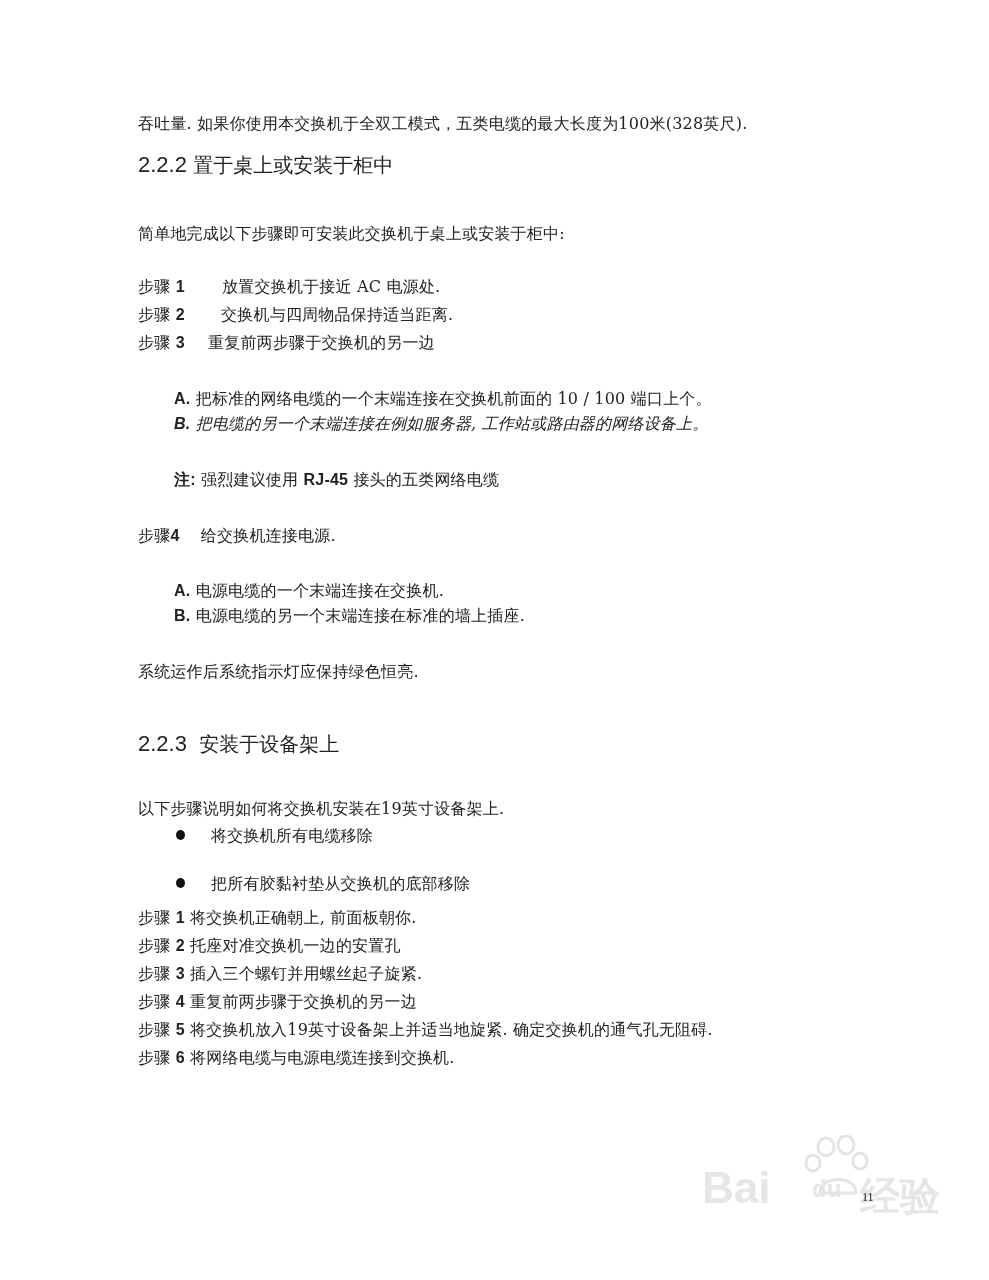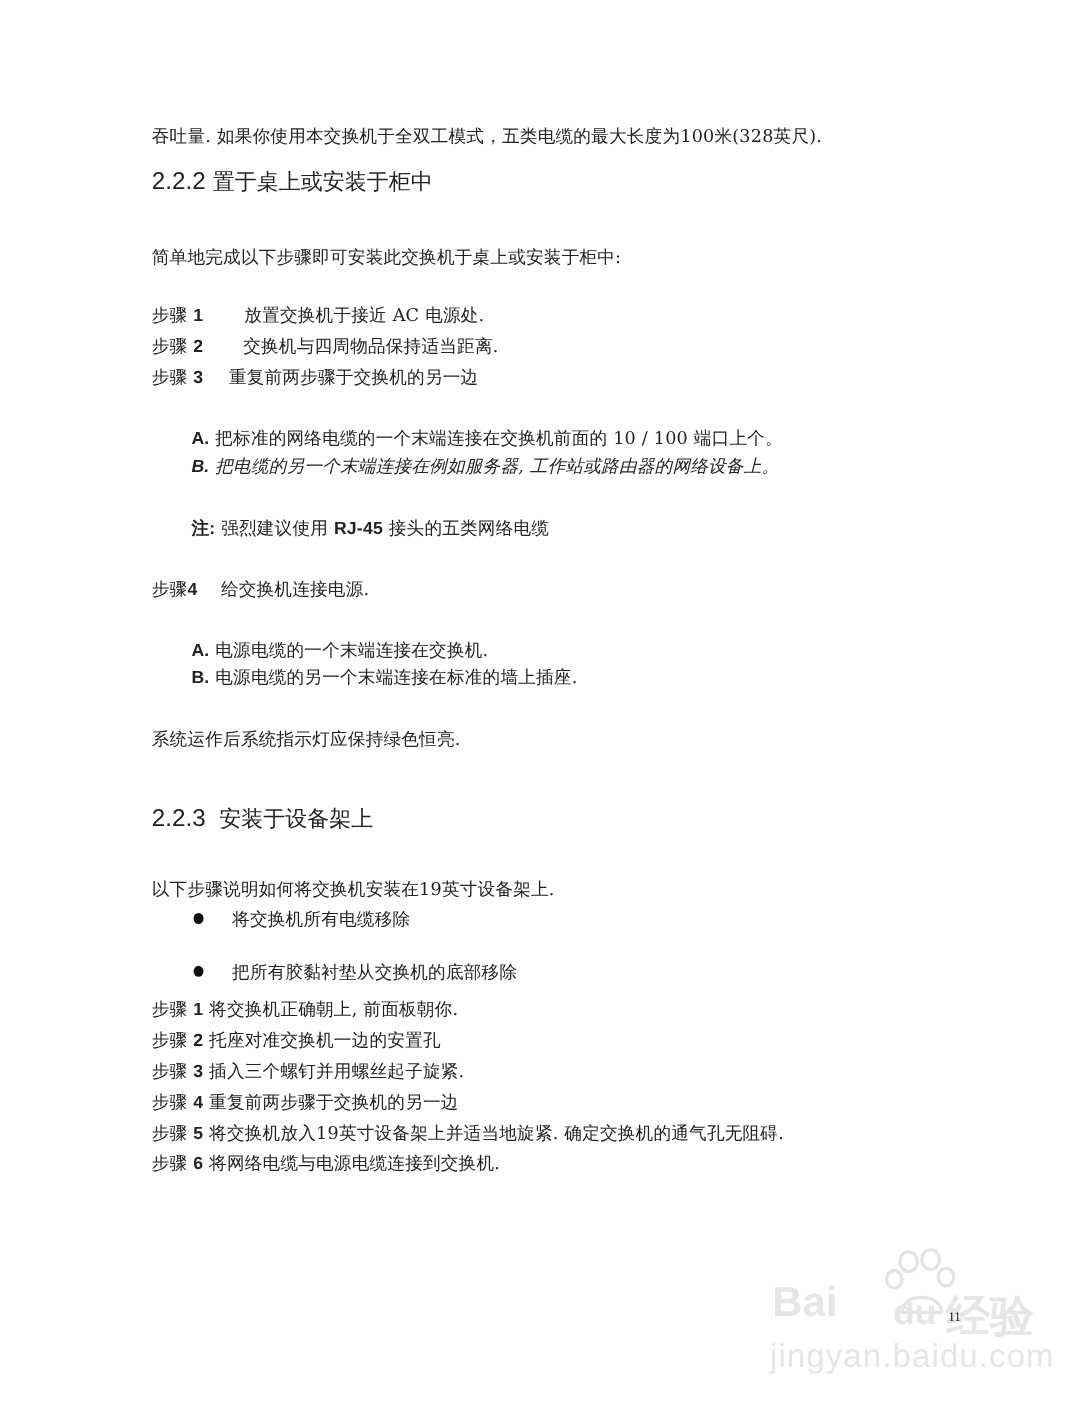--- a/index.html
+++ b/index.html
@@ -123,19 +123,18 @@
 <div class="abs" style="left:700px;top:1135px;width:240px;height:110px;">
   <svg width="80" height="60" style="position:absolute;left:100px;top:0;">
     <g fill="none" stroke="#e4e4e4" stroke-width="3">
       <ellipse cx="26" cy="12" rx="8" ry="9"></ellipse>
       <ellipse cx="46" cy="10" rx="8" ry="9"></ellipse>
       <ellipse cx="13" cy="28" rx="7" ry="8"></ellipse>
       <ellipse cx="60" cy="26" rx="7" ry="8"></ellipse>
       <path d="M20 58 C 20 40, 56 40, 56 58 Z"></path>
     </g>
   </svg>
-  <span class="abs wm" style="left:2px;top:28px;font-size:38px;">Bai</span>
-  <span class="abs wm" style="left:112px;top:40px;font-size:32px;">du</span>
+  <span class="abs wm" style="left:2px;top:28px;font-size:44px;">Bai</span>
+  <span class="abs wm" style="left:112px;top:40px;font-size:24px;">du</span>
   <span class="abs wm" style="left:160px;top:34px;font-size:40px;font-family:Liberation Sans, sans-serif;">经验</span>
-  <span class="abs wm" style="left:0px;top:82px;font-size:30px;font-weight:normal;letter-spacing:1px;">jingyan.baidu.com</span>
 </div>
 
 <div class="abs pagenum" style="left:862px;top:1190px;">11</div>
 
 </body></html>

